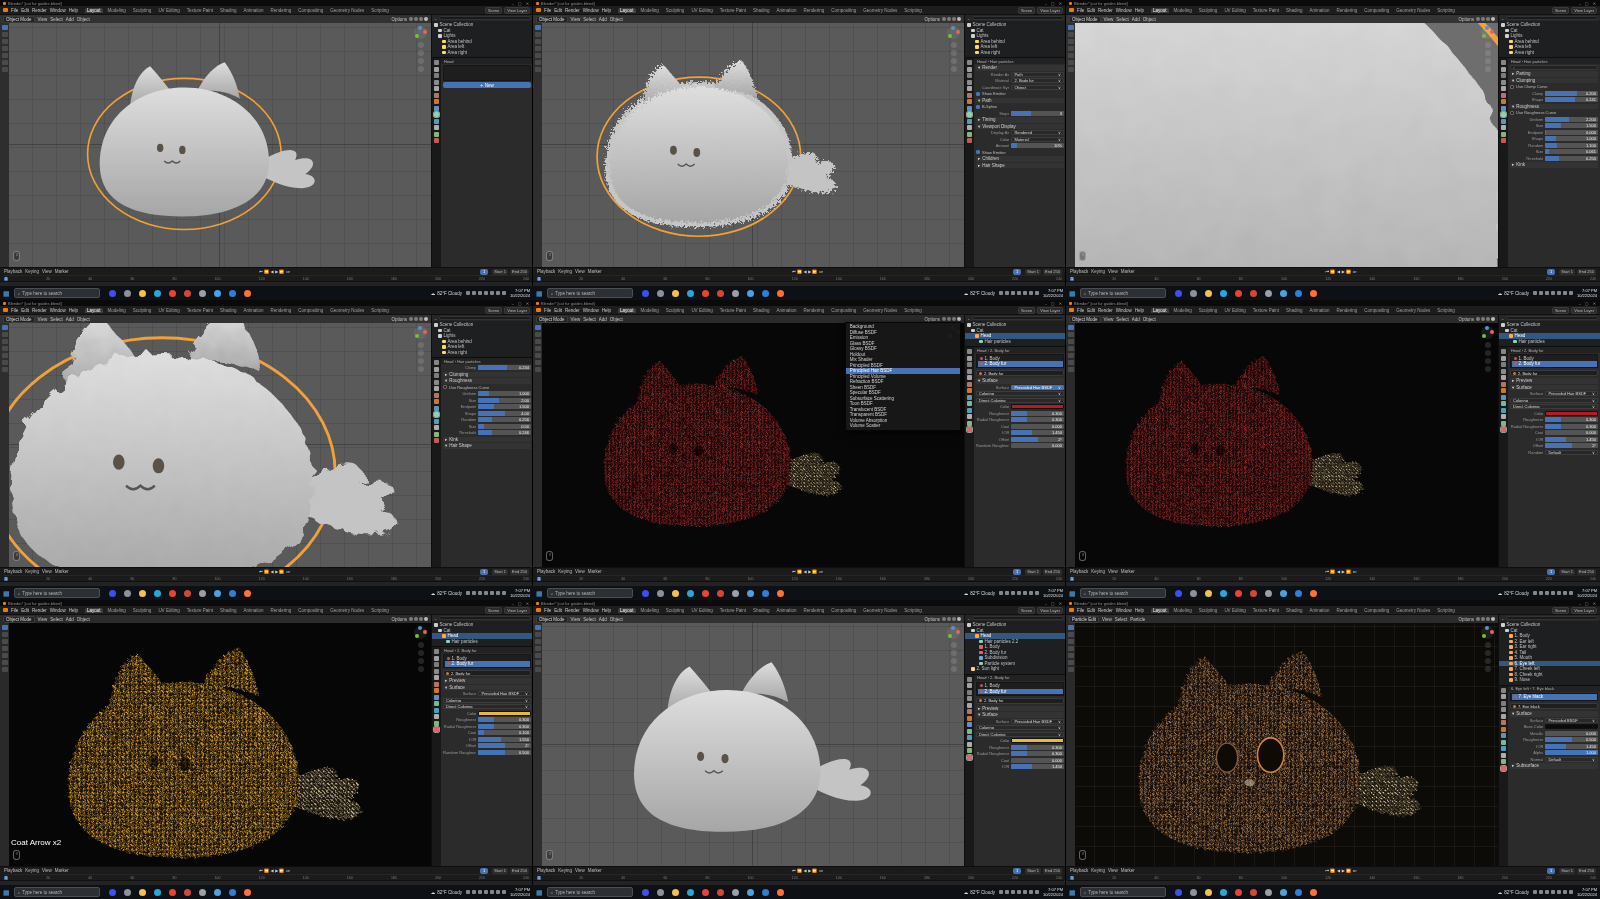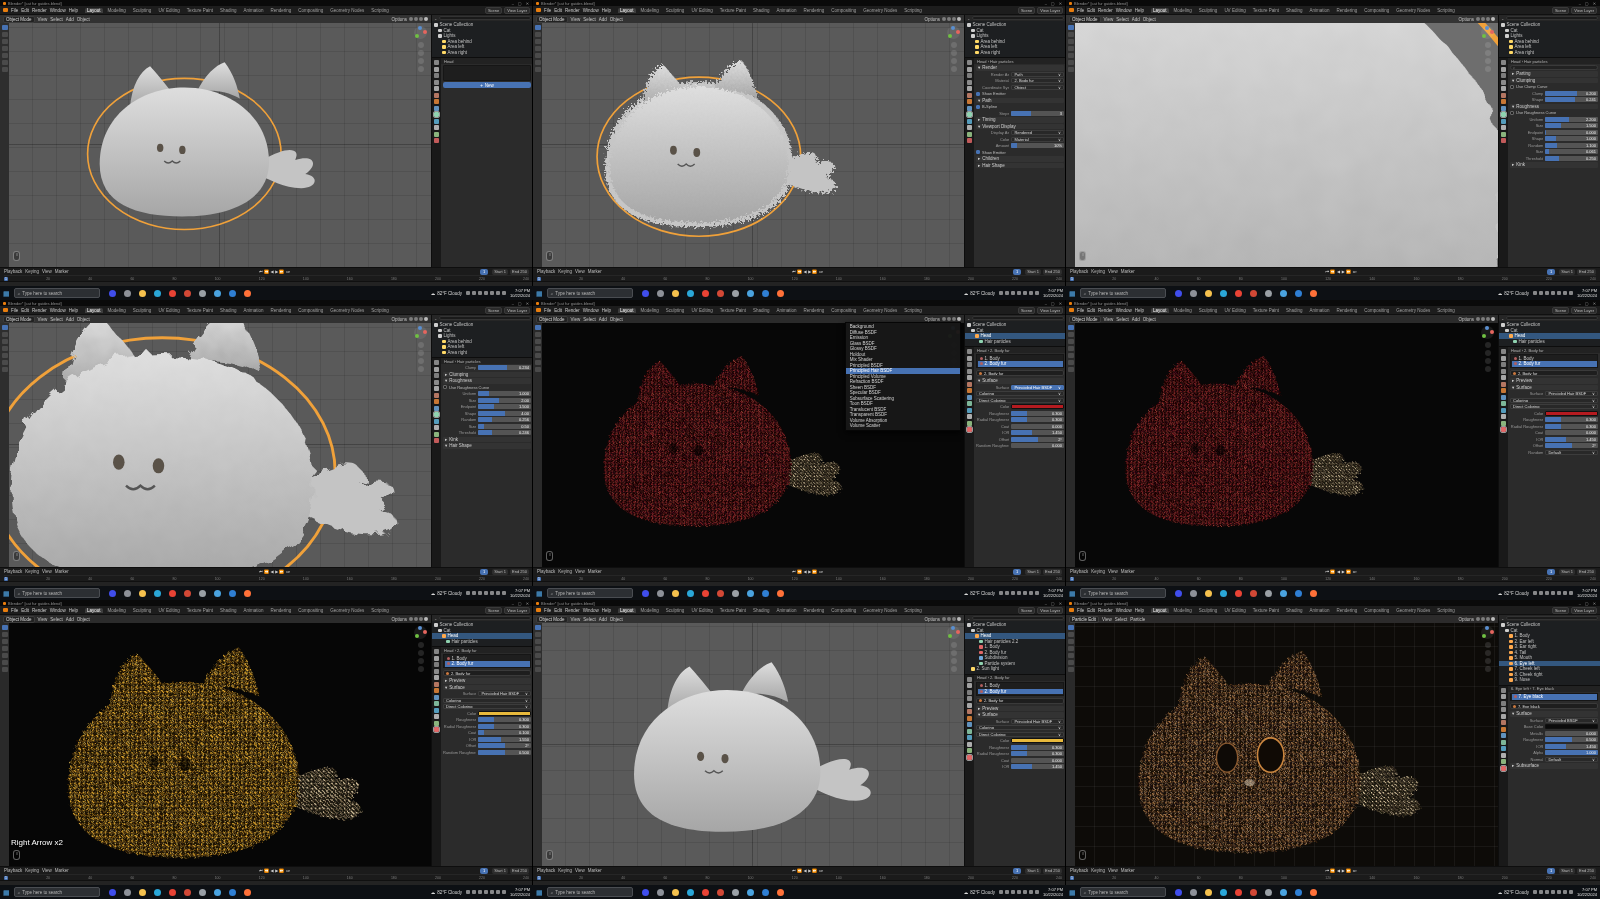--- a/index.html
+++ b/index.html
@@ -2093,21 +2093,21 @@
             <b class="gz-x"></b>
             <b class="gz-y"></b>
             <b class="gz-z"></b>
           </div>
         <div class="vp-nav">
             <i></i>
             <i></i>
             <i></i>
             <i></i>
           </div>
-        <div class="overlay-key">Right Arrow x2</div>
+        <div class="overlay-key">Coat Arrow x2</div>
         <div class="mouse"></div>
 
       </div>
       <div class="rightcol">
         <div class="outliner">
           <div class="ol-head">
               <span>⌄</span>
               <span class="ol-search"></span>
             </div>
           <div class="ol-rows">

